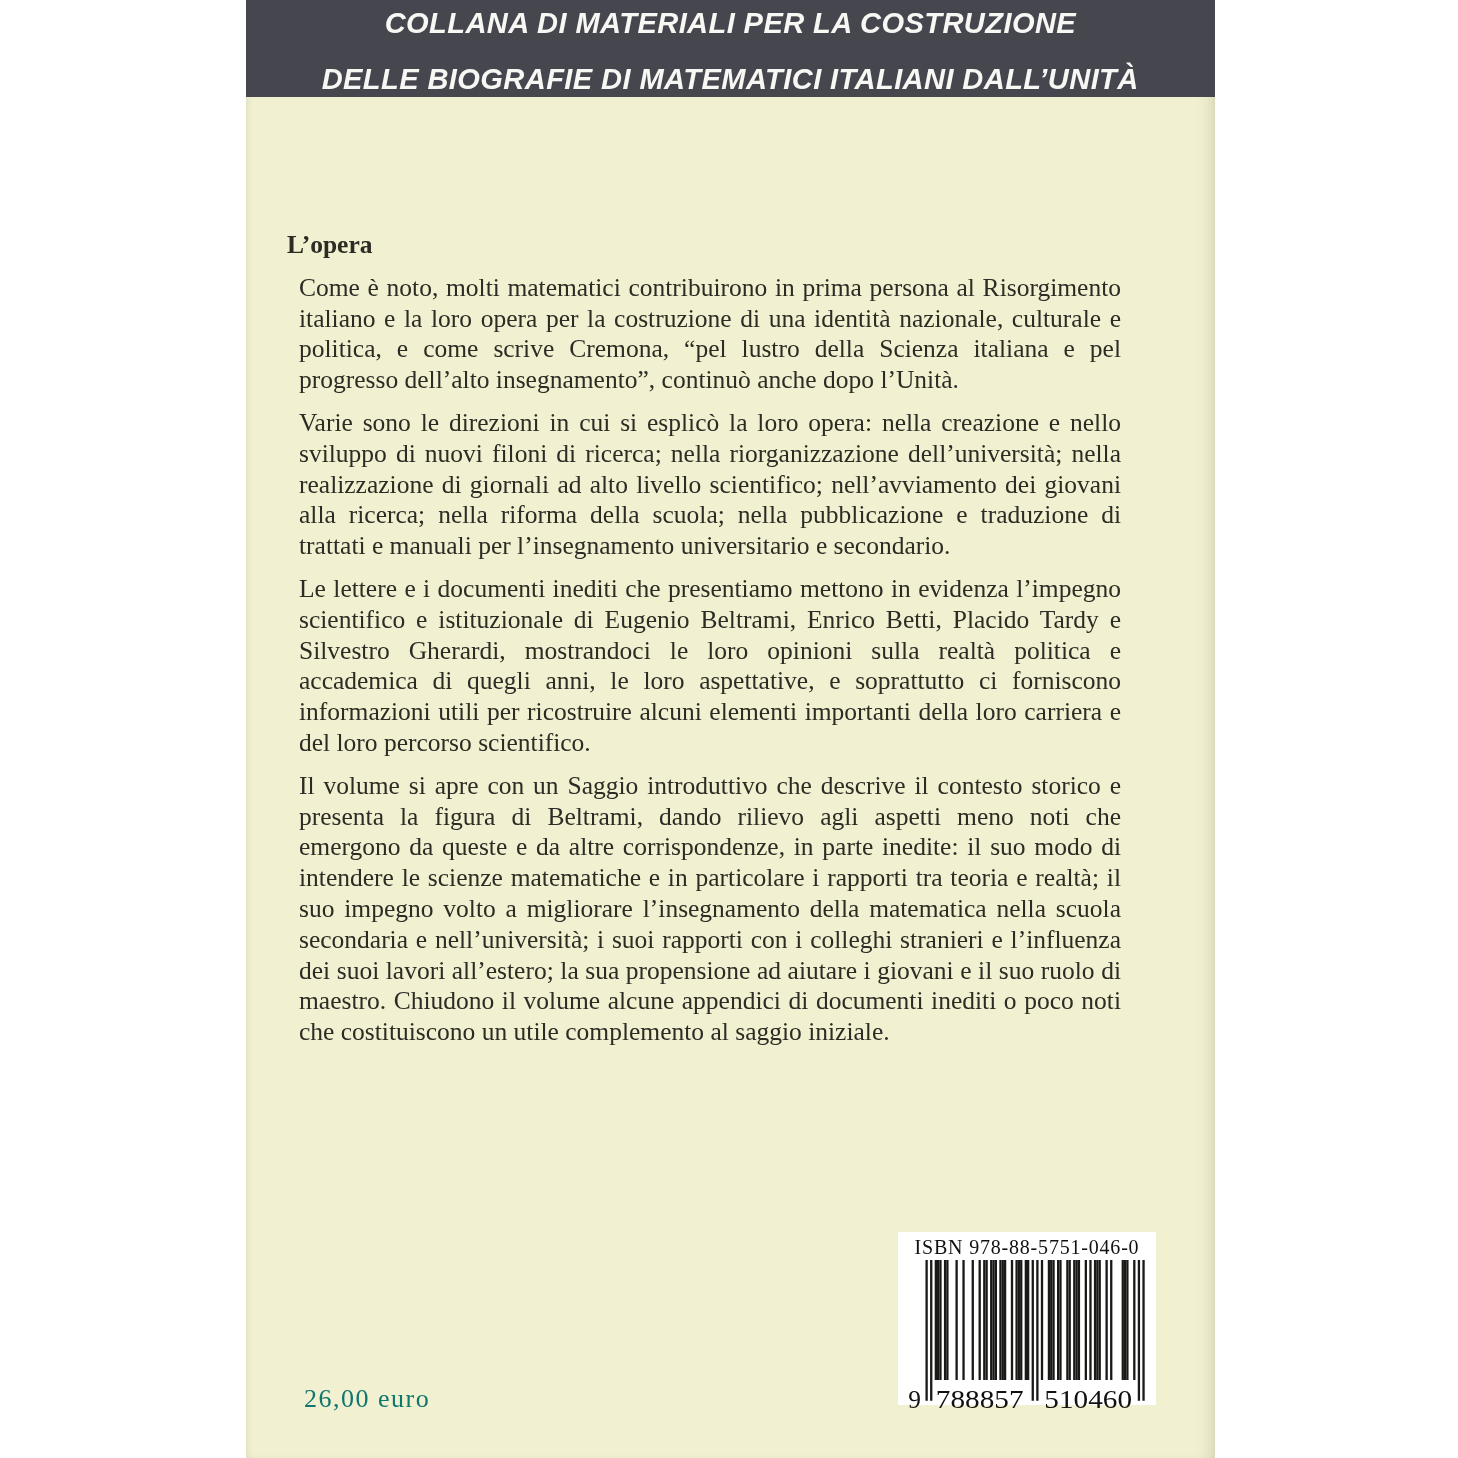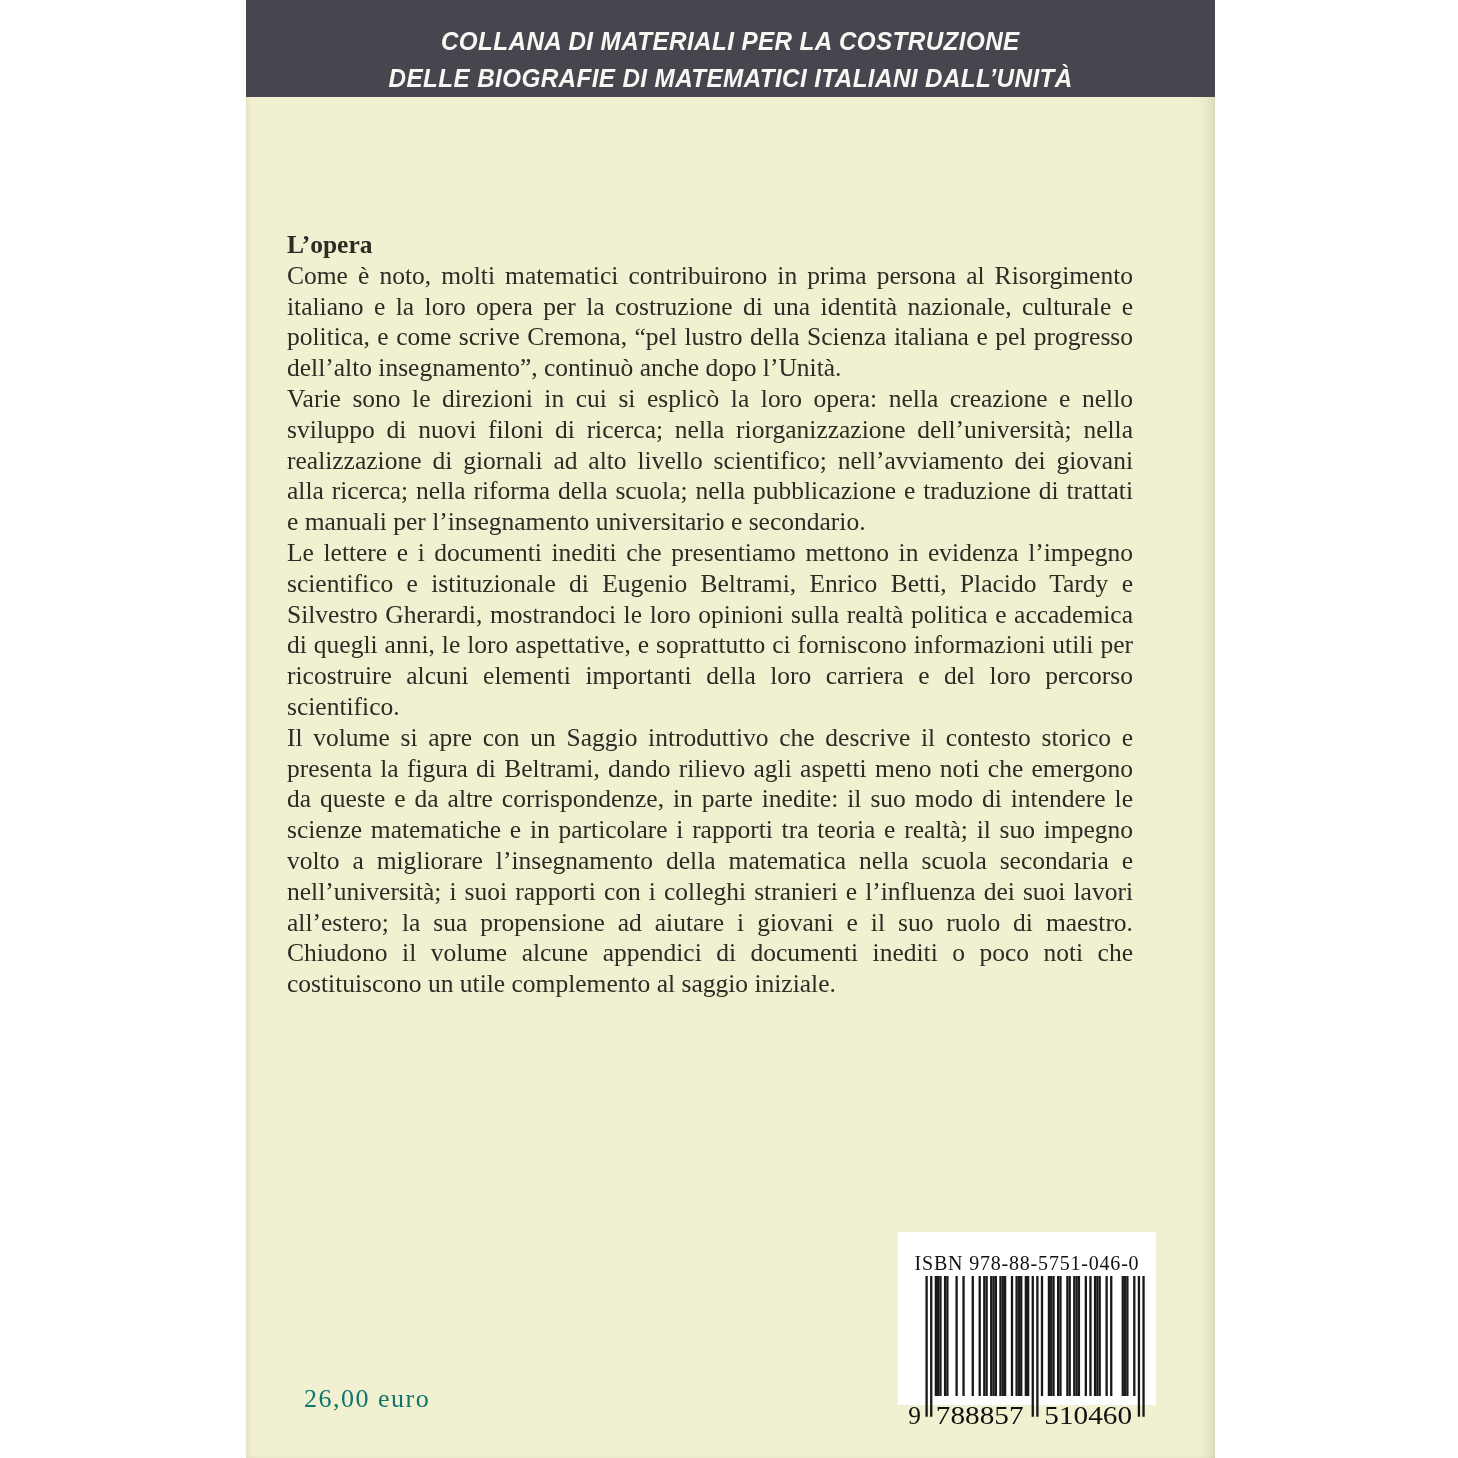--- a/index.html
+++ b/index.html
@@ -27,27 +27,27 @@
     box-shadow:inset -14px 0 18px -14px rgba(70,70,55,0.25), inset 4px 0 8px -5px rgba(70,70,55,0.18);
   }
   .banner{
     position:absolute;
     left:0; top:0;
     width:100%; height:97px;
     background:var(--banner-bg);
     color:var(--banner-text);
     display:flex;
     flex-direction:column;
-    justify-content:flex-end;
+    justify-content:space-between;
     align-items:center;
     text-align:center;
     font-family:"Liberation Sans", sans-serif;
     font-style:italic;
     font-weight:bold;
-    font-size:25px;
+    font-size:30px;
     line-height:37px;
     letter-spacing:0.4px;
     padding-top:4px;
     transform-origin:center;
   }
   .banner .bline{transform:scaleX(0.97);white-space:nowrap;}
   .blurb{
     position:absolute;
     left:41px; top:230px;
     width:846px;
@@ -56,30 +56,30 @@
     line-height:30.8px;
     text-align:justify;
   }
   .blurb h2{
     font-size:25.5px;
     line-height:30.8px;
     font-weight:bold;
     text-align:left;
   }
   .blurb p{
-    margin:0;
+    margin:12px;
     text-align:justify;
   }
   .blurb .it{}
   .barcode-box{
     position:absolute;
     left:652px; top:1232px;
     width:258px; height:173px;
     background:var(--barcode-bg);
-    padding:19px 9px 4px 9px;
+    padding:3px 9px 4px 9px;
     display:flex;
     flex-direction:column;
   }
   .isbn{
     color:#111;
     font-size:20px;
     line-height:24px;
     text-align:center;
     letter-spacing:0.8px;
     white-space:nowrap;

